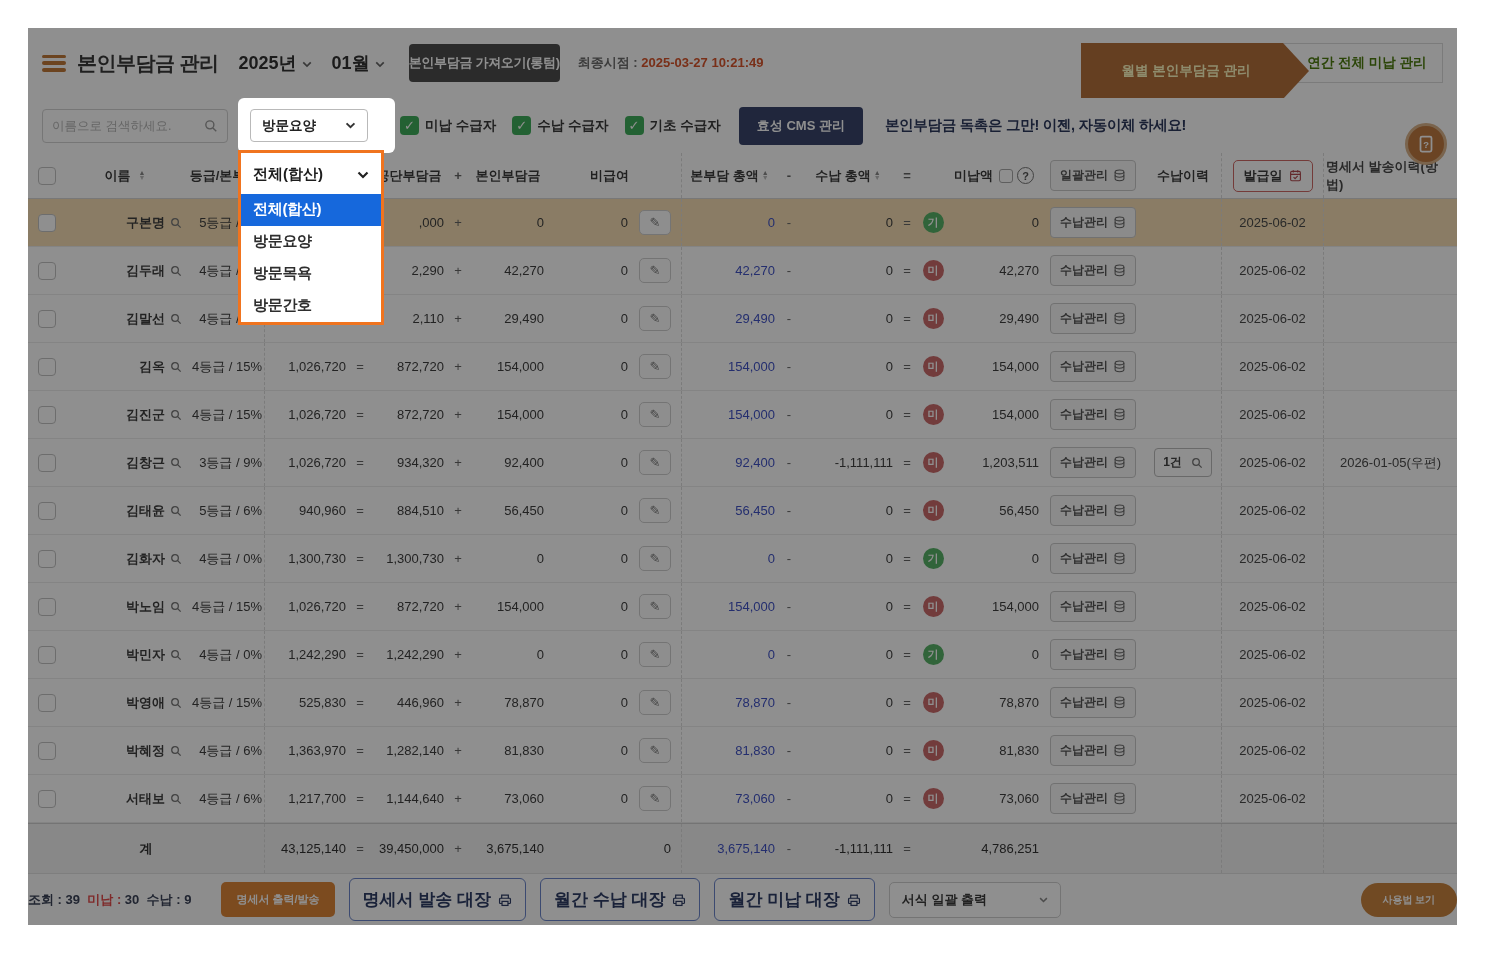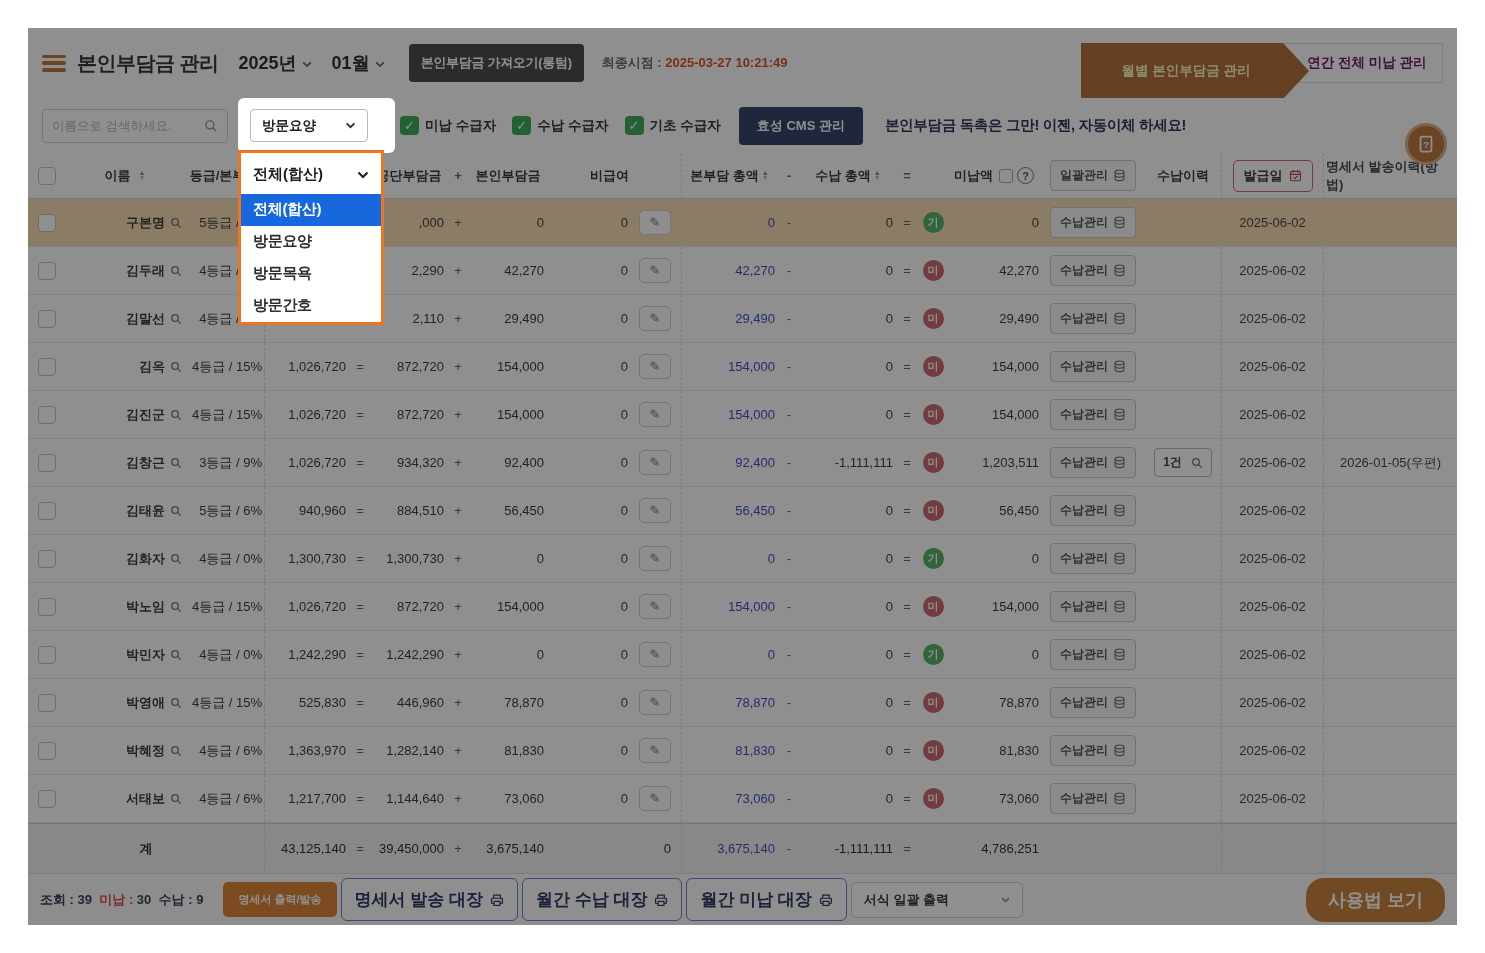--- a/index.html
+++ b/index.html
@@ -9,26 +9,26 @@
     background:#fff; overflow:hidden; }
 
   
   .topbar { height:70px; display:flex; align-items:center; padding:0 14px; background:#fff; }
   .hamb { width:24px; height:17px; display:flex; flex-direction:column; justify-content:space-between; cursor:pointer; }
   .hamb i { display:block; height:3.5px; background:#c07a3a; border-radius:2px; }
   .title { font-size:20px; font-weight:800; color:#3a3a3a; margin-left:11px; letter-spacing:-0.5px; }
   .period { display:flex; align-items:center; gap:5px; margin-left:20px; font-size:18px; font-weight:800; color:#333; cursor:pointer; }
   .period svg { margin-top:3px; }
   .btn-import { margin-left:24px; background:#4d4d4d; color:#fff; font-size:13px; font-weight:700;
-    border:none; border-radius:4px; padding:10px 12px; cursor:pointer; letter-spacing:-0.3px; }
+    border:none; border-radius:4px; padding:10px 0; cursor:pointer; letter-spacing:-0.3px; }
   .lasttime { margin-left:18px; font-size:13px; font-weight:700; color:#6b6b6b; }
   .lasttime b { color:#d8552c; font-weight:700; }
   .tabs { margin-left:auto; position:relative; width:362px; height:40px; border:1px solid #dcdcdc; background:#fff; }
   .tab-year { position:absolute; right:0; top:0; width:150px; height:100%; display:flex; align-items:center; justify-content:center;
-    font-size:13.5px; font-weight:700; color:#701a75; cursor:pointer; }
+    font-size:13.5px; font-weight:700; color:#4d7c0f; cursor:pointer; }
   .tab-month { position:absolute; left:-1px; top:-1px; width:228px; height:56px; background:#b5713c; color:#fef9c3;
     display:flex; align-items:center; justify-content:center; font-size:13.5px; font-weight:800; cursor:pointer;
     clip-path:polygon(0 0, calc(100% - 26px) 0, 100% 50%, calc(100% - 26px) 100%, 0 100%); padding-right:18px; }
 
   
   .filters { height:55px; display:flex; align-items:center; padding:0 14px; background:#fff; position:relative; }
   .search { width:186px; height:34px; border:1px solid #d2d2d2; border-radius:4px; background:#fff;
     display:flex; align-items:center; padding:0 9px; gap:6px; }
   .search input { border:none; outline:none; flex:1; font-size:12.5px; color:#444; min-width:0;
     font-family:inherit; }
@@ -87,32 +87,32 @@
   .hist-btn { background:#fff; border:1px solid #bbb; border-radius:4px; color:#444; font-size:12px; font-weight:700;
     padding:5px 8px; display:inline-flex; align-items:center; gap:9px; cursor:pointer; font-family:inherit;}
   .issue-btn { background:#fff; border:1.5px solid #cf6a66; border-radius:5px; color:#3c3c3c; font-size:13px; font-weight:700;
     padding:6px 10px; display:inline-flex; align-items:center; gap:6px; cursor:pointer; font-family:inherit; }
   .hd-chkbox { width:14px; height:14px; border:1.5px solid #a8a8a8; border-radius:3px; background:#fff; margin:0 4px 0 6px; cursor:pointer;}
   .qmark { width:17px; height:17px; border:1.5px solid #777; border-radius:50%; display:inline-flex; align-items:center;
     justify-content:center; font-size:11px; font-weight:700; color:#555; }
   .t-label { width:236px; display:flex; align-items:center; justify-content:center; font-weight:700; }
 
   
-  .footer { height:52px; display:flex; align-items:center; padding:0 12px; background:#fbfbfb; border-top:1px solid #e0e0e0; gap:4px;}
+  .footer { height:52px; display:flex; align-items:center; padding:0 0; background:#fbfbfb; border-top:1px solid #e0e0e0; gap:14px;}
   .stats { font-size:13px; font-weight:700; color:#3b4358; margin-right:16px; white-space:nowrap; }
   .stats .red { color:#e24b4b; }
   .btn-orange { background:#dd8638; color:#fff; border:none; border-radius:5px; font-size:11px; font-weight:800;
     padding:10px 15px; cursor:pointer; font-family:inherit; }
   .btn-outline { background:#fff; border:1.5px solid #6b85c9; border-radius:6px; color:#2f3e66; font-size:17px; font-weight:700;
     padding:9px 13px; display:inline-flex; align-items:center; gap:7px; cursor:pointer; font-family:inherit; }
   .fmt-select { width:172px; height:36px; border:1px solid #cfcfcf; border-radius:5px; background:#fff;
     display:flex; align-items:center; justify-content:space-between; padding:0 12px; font-size:13px; font-weight:700;
     color:#3c3c3c; cursor:pointer; }
   .btn-usage { margin-left:auto; background:#c9843f; color:#fff; border:none; border-radius:18px;
-    font-size:18px; font-weight:800; padding:10px 22px; cursor:pointer; font-family:Liberation Sans, sans-serif; }
+    font-size:10px; font-weight:800; padding:10px 22px; cursor:pointer; font-family:Liberation Serif, serif; }
 
   
   .dim { position:absolute; inset:0; background:rgba(0,0,0,0.44); z-index:40; }
   .spot-card { position:absolute; left:210px; top:70px; width:157px; height:55px; background:#fff; border-radius:6px; z-index:50; }
   .spot-select { position:absolute; left:222px; top:81px; width:118px; height:33px; background:#fff; border:1px solid #b9b9b9;
     border-radius:4px; display:flex; align-items:center; justify-content:space-between; padding:0 11px;
     font-size:13.5px; font-weight:700; color:#222; z-index:51; cursor:pointer; }
   .spot-panel { position:absolute; left:210px; top:122px; width:146px; background:#fff; border:3px solid #f0741f; z-index:51; }
   .spot-head { display:flex; align-items:center; justify-content:space-between; padding:12px 12px 10px 12px;
     font-size:15px; font-weight:800; color:#1d1d1d; cursor:pointer; }

